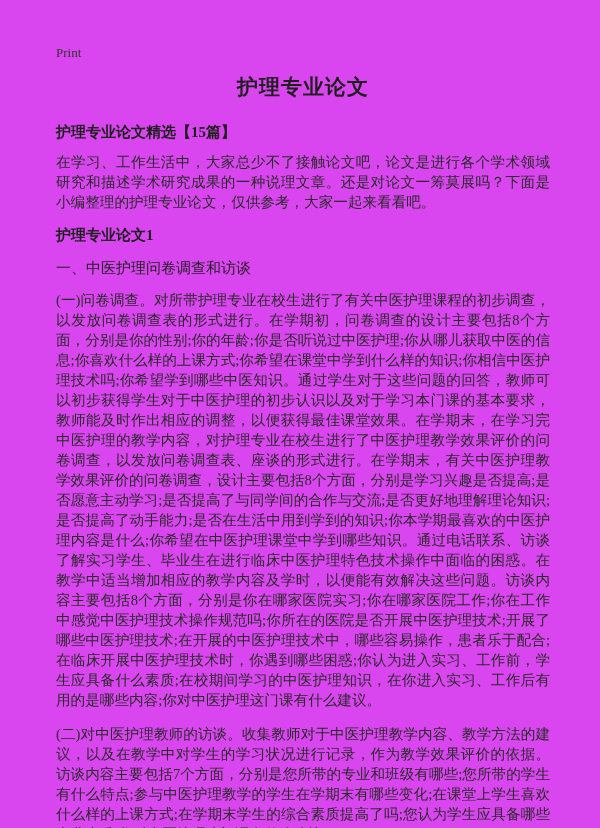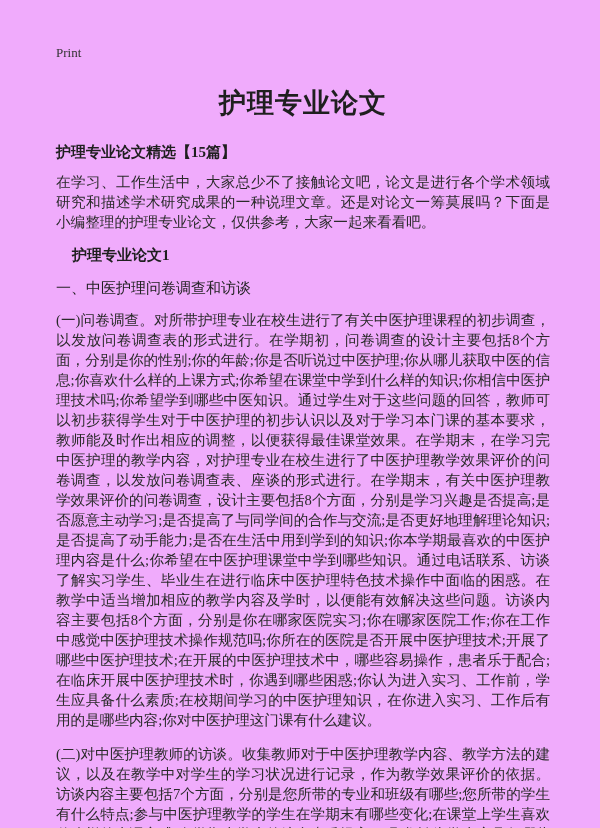--- a/index.html
+++ b/index.html
@@ -5,60 +5,60 @@
   html, body {
     margin: 0;
     padding: 0;
     background: #ffffff;
   }
   .page {
     position: relative;
     width: 600px;
     height: 828px;
     margin: 0 auto;
-    background: #f0abfc;
+    background: #d946ef;
     box-sizing: border-box;
     padding: 43px 50px 30px 56px;
     font-family: "Liberation Serif", "DejaVu Serif", serif;
     color: #2a2a2a;
     overflow: hidden;
   }
   .print-label {
     font-size: 13px;
     color: #333333;
     margin: 0 0 12px 0;
     display: inline-block;
   }
   .doc-title {
-    font-size: 27px;
+    font-size: 21px;
     font-weight: bold;
     text-align: center;
     color: #1f1f1f;
-    margin: 12px 0 22px 0;
+    margin: 0 0 22px 0;
     letter-spacing: 1px;
   }
   .doc-subtitle {
     font-size: 15px;
     font-weight: bold;
     color: #1f1f1f;
     margin: 0 0 10px 0;
   }
   .para {
     font-size: 14.6px;
     line-height: 20px;
     margin: 0 0 14px 0;
     text-align: justify;
     text-justify: inter-ideograph;
     color: #2a2a2a;
   }
   .section-heading {
     font-size: 15px;
     font-weight: bold;
     color: #1f1f1f;
-    margin: 14px 0 12px 16px;
+    margin: 14px 0 12px 0;
   }
   .sub-heading {
     font-size: 15px;
     font-weight: normal;
     color: #1f1f1f;
     margin: 14px 0 12px 0;
   }
 </style>
 </head>
 <body>

